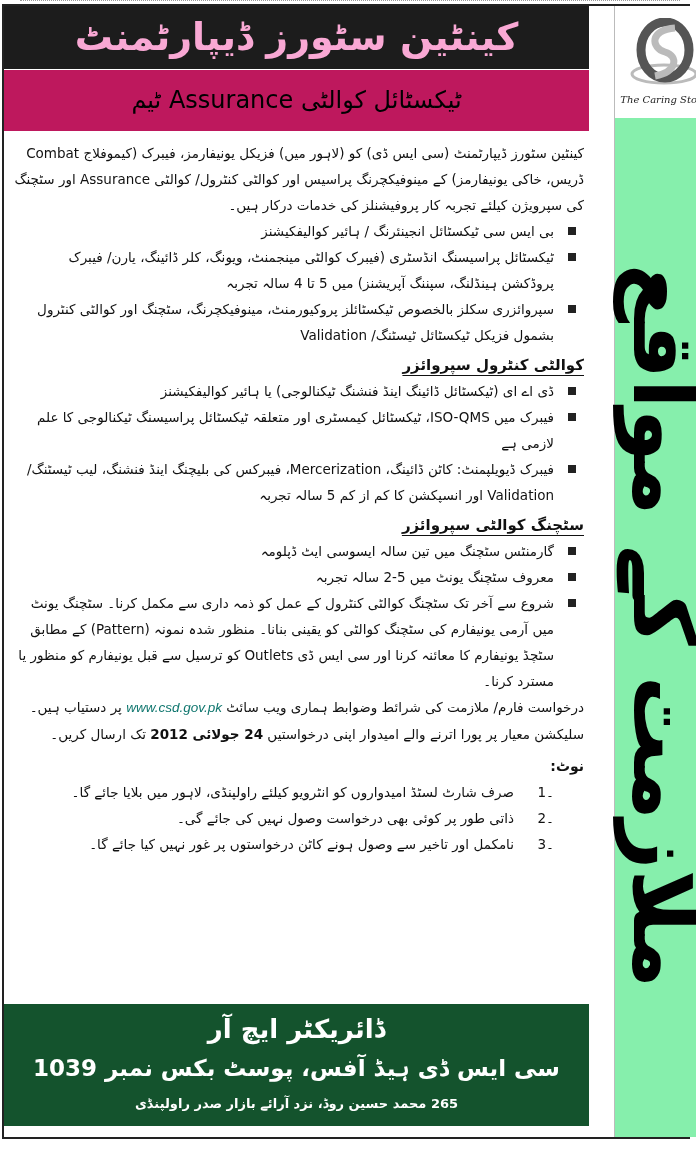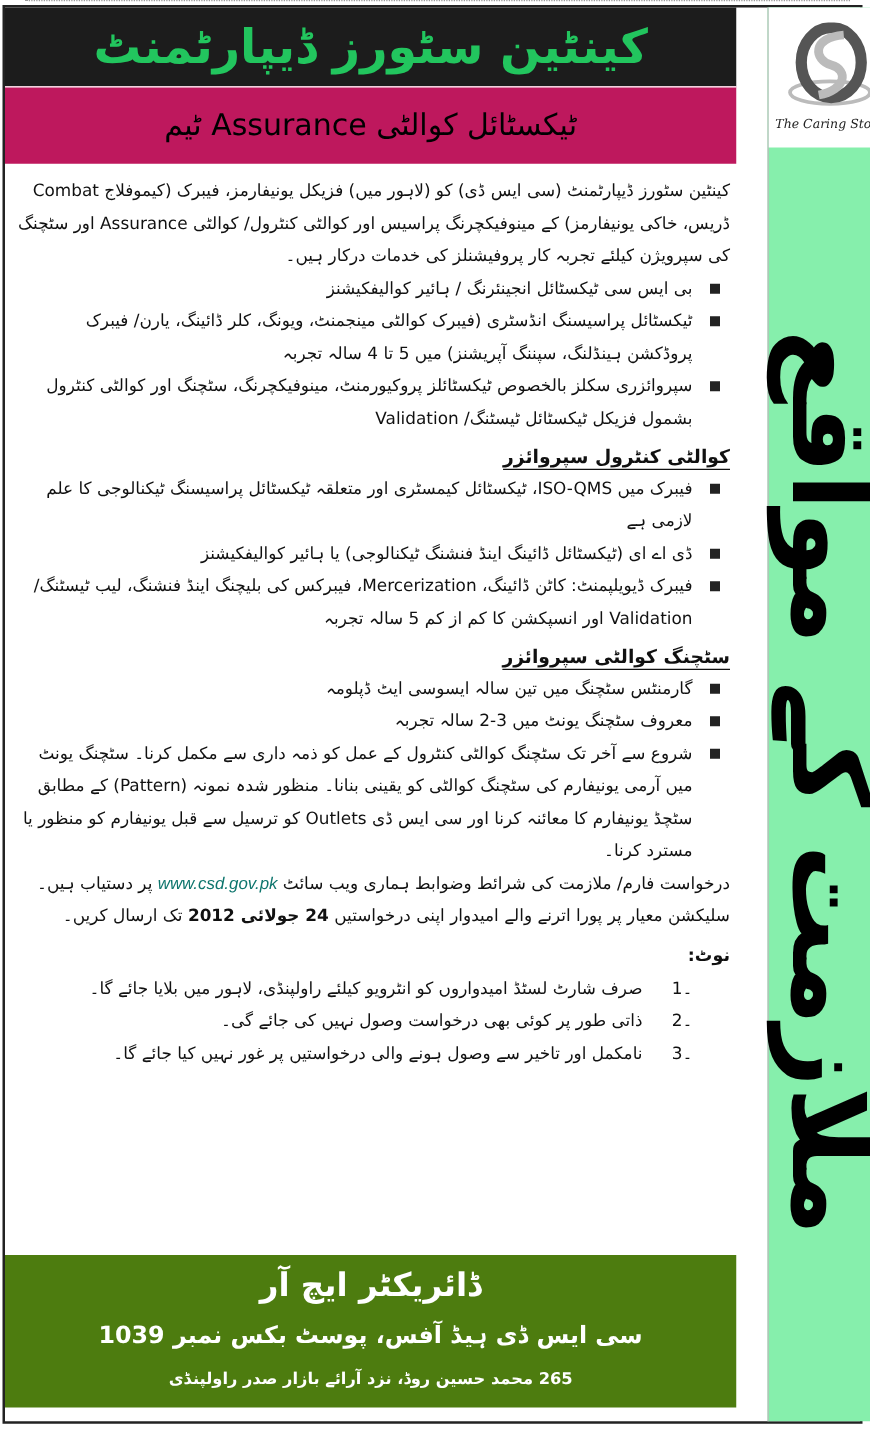--- a/index.html
+++ b/index.html
@@ -6,21 +6,21 @@
   body { width:696px; height:1152px; position:relative; overflow:hidden;
          font-family:"DejaVu Sans", sans-serif; color:#111; }
   .topline { position:absolute; left:20px; top:0; width:660px; height:3px;
              border-top:1px dotted #999; }
   .frame { position:absolute; left:2px; top:4px; width:688px; height:1135px;
            border:2px solid #222; box-sizing:border-box; background:#fff; }
   .main { position:absolute; left:0; top:0; width:585px; height:100%; }
   .side { position:absolute; left:610px; top:0; width:98px; height:100%;
           background:#86efac; border-left:1px solid #bbb; }
   .hdr-black { position:absolute; left:0; top:0; width:585px; height:63px;
-               background:#1c1c1c; color:#22c55e; direction:rtl; text-align:center;
+               background:#1c1c1c; color:#f9a8d4; direction:rtl; text-align:center;
                font-weight:bold; font-size:38px; line-height:63px; }
   .hdr-gray { position:absolute; left:0; top:63px; width:585px; height:61px;
               background:#be185d; border-top:1px solid #fff;
               direction:rtl; text-align:center; font-weight:normal; font-size:24px;
               line-height:61px; color:#000; }
   .logo { position:absolute; left:0; top:0; width:98px; height:112px; background:#fff; }
   .logo svg { position:absolute; left:14px; top:12px; }
   .logo .caption { position:absolute; left:0; top:88px; width:98px; text-align:center;
                    font-family:"DejaVu Serif", serif; font-style:italic; font-size:10px; color:#222; }
   .vbanner { position:absolute; left:0; top:112px; width:98px; height:1015px; }
@@ -35,23 +35,23 @@
                text-underline-offset:5px; margin-top:4px; }
   ul.bul { list-style:none; margin:0; padding:0 30px 0 0; }
   ul.bul li { position:relative; }
   ul.bul li::before { content:""; position:absolute; right:-22px; top:9px;
                       width:8px; height:8px; background:#222; }
   .note-title { font-weight:bold; font-size:14px; margin-top:6px; }
   ol.notes { list-style:none; margin:0; padding:0 70px 0 0; }
   ol.notes li { position:relative; }
   ol.notes li .num { position:absolute; right:-40px; top:0; direction:ltr; }
   .footer { position:absolute; left:0; top:998px; width:585px; height:122px;
-            background:#4d7c0f; color:#fff; direction:rtl; text-align:center; }
+            background:#14532d; color:#fff; direction:rtl; text-align:center; }
   .footer .f1 { font-size:26px; font-weight:bold; line-height:42px; padding-top:4px; }
-  .footer .f2 { font-size:19px; font-weight:bold; line-height:36px; }
+  .footer .f2 { font-size:23px; font-weight:bold; line-height:36px; }
   .footer .f3 { font-size:13px; font-weight:bold; line-height:36px; }
   .ltr { direction:ltr; unicode-bidi:embed; font-family:"Liberation Sans", sans-serif; }
   a.web { color:#0f766e; text-decoration:none;font-style:italic; }
 </style>
 </head>
 <body>
 
 <div class="topline"></div>
 
 <div class="frame">
@@ -67,48 +67,48 @@
         <ul class="bul">
           <li>بی ایس سی ٹیکسٹائل انجینئرنگ / ہائیر کوالیفکیشنز</li>
           <li>ٹیکسٹائل پراسیسنگ انڈسٹری (فیبرک کوالٹی مینجمنٹ، ویونگ، کلر ڈائینگ، یارن/ فیبرک پروڈکشن ہینڈلنگ، سپننگ آپریشنز) میں 5 تا 4 سالہ تجربہ</li>
           <li>سپروائزری سکلز بالخصوص ٹیکسٹائلز پروکیورمنٹ، مینوفیکچرنگ، سٹچنگ اور کوالٹی کنٹرول بشمول فزیکل ٹیکسٹائل ٹیسٹنگ/ Validation</li>
         </ul>
       </div>
 
       <div>
         <div class="sec-title">کوالٹی کنٹرول سپروائزر</div>
         <ul class="bul">
+          <li>ڈی اے ای (ٹیکسٹائل ڈائینگ اینڈ فنشنگ ٹیکنالوجی) یا ہائیر کوالیفکیشنز</li>
           <li>فیبرک میں ISO-QMS، ٹیکسٹائل کیمسٹری اور متعلقہ ٹیکسٹائل پراسیسنگ ٹیکنالوجی کا علم لازمی ہے</li>
-          <li>ڈی اے ای (ٹیکسٹائل ڈائینگ اینڈ فنشنگ ٹیکنالوجی) یا ہائیر کوالیفکیشنز</li>
           <li>فیبرک ڈیویلپمنٹ: کاٹن ڈائینگ، Mercerization، فیبرکس کی بلیچنگ اینڈ فنشنگ، لیب ٹیسٹنگ/ Validation اور انسپکشن کا کم از کم 5 سالہ تجربہ</li>
         </ul>
       </div>
 
       <div>
         <div class="sec-title">سٹچنگ کوالٹی سپروائزر</div>
         <ul class="bul">
           <li>گارمنٹس سٹچنگ میں تین سالہ ایسوسی ایٹ ڈپلومہ</li>
-          <li>معروف سٹچنگ یونٹ میں 3-2 سالہ تجربہ</li>
+          <li>معروف سٹچنگ یونٹ میں 5-2 سالہ تجربہ</li>
           <li>شروع سے آخر تک سٹچنگ کوالٹی کنٹرول کے عمل کو ذمہ داری سے مکمل کرنا۔ سٹچنگ یونٹ میں آرمی یونیفارم کی سٹچنگ کوالٹی کو یقینی بنانا۔ منظور شدہ نمونہ (Pattern) کے مطابق سٹچڈ یونیفارم کا معائنہ کرنا اور سی ایس ڈی Outlets کو ترسیل سے قبل یونیفارم کو منظور یا مسترد کرنا۔</li>
         </ul>
       </div>
 
       <p>
         <span>درخواست فارم/ ملازمت کی شرائط وضوابط ہماری ویب سائٹ</span>
         <a class="web ltr">www.csd.gov.pk</a>
         <span>پر دستیاب ہیں۔ سلیکشن معیار پر پورا اترنے والے امیدوار اپنی درخواستیں</span>
         <b>24 جولائی 2012</b>
         <span>تک ارسال کریں۔</span>
       </p>
 
       <div class="note-title">نوٹ:</div>
       <ol class="notes">
         <li><span class="num">1۔</span><span>صرف شارٹ لسٹڈ امیدواروں کو انٹرویو کیلئے راولپنڈی، لاہور میں بلایا جائے گا۔</span></li>
         <li><span class="num">2۔</span><span>ذاتی طور پر کوئی بھی درخواست وصول نہیں کی جائے گی۔</span></li>
-        <li><span class="num">3۔</span><span>نامکمل اور تاخیر سے وصول ہونے والی درخواستیں پر غور نہیں کیا جائے گا۔</span></li>
+        <li><span class="num">3۔</span><span>نامکمل اور تاخیر سے وصول ہونے کاٹن درخواستوں پر غور نہیں کیا جائے گا۔</span></li>
       </ol>
     </div>
 
     <div class="footer">
       <div class="f1">ڈائریکٹر ایچ آر</div>
       <div class="f2">سی ایس ڈی ہیڈ آفس، پوسٹ بکس نمبر 1039</div>
       <div class="f3">265 محمد حسین روڈ، نزد آرائے بازار صدر راولپنڈی</div>
     </div>
   </div>
 

